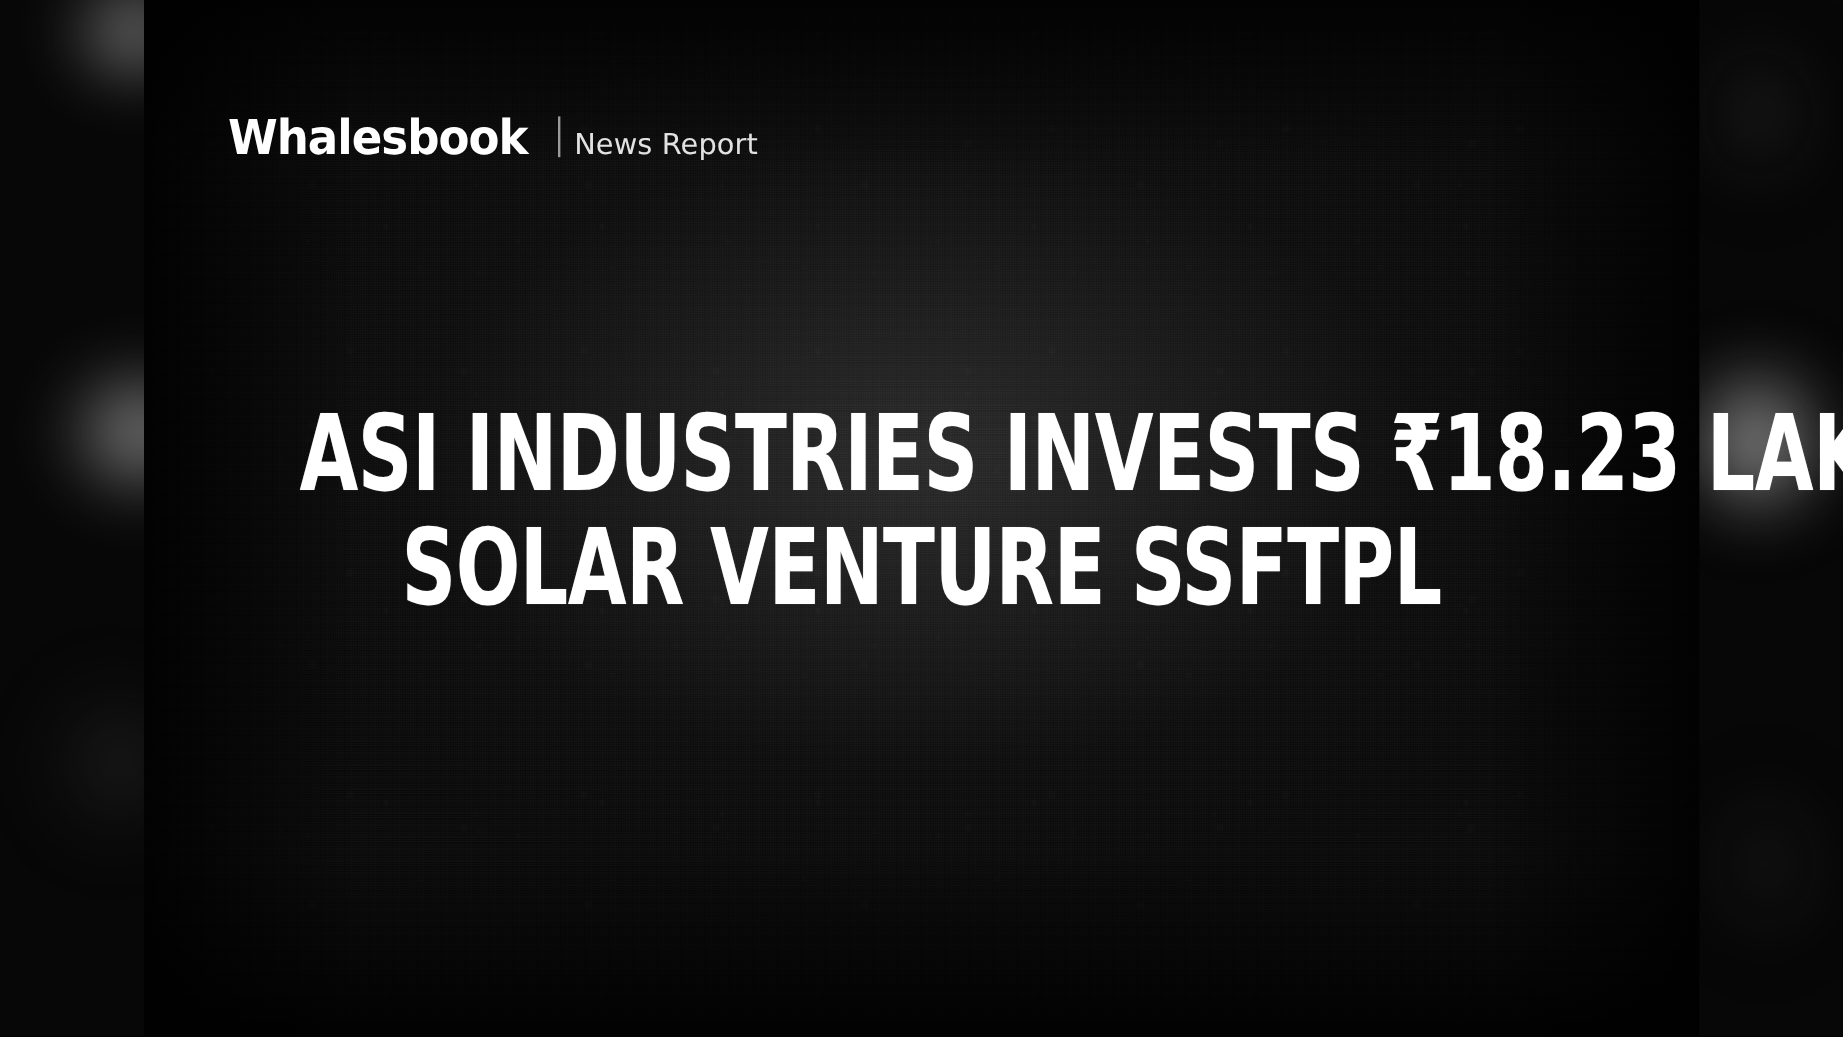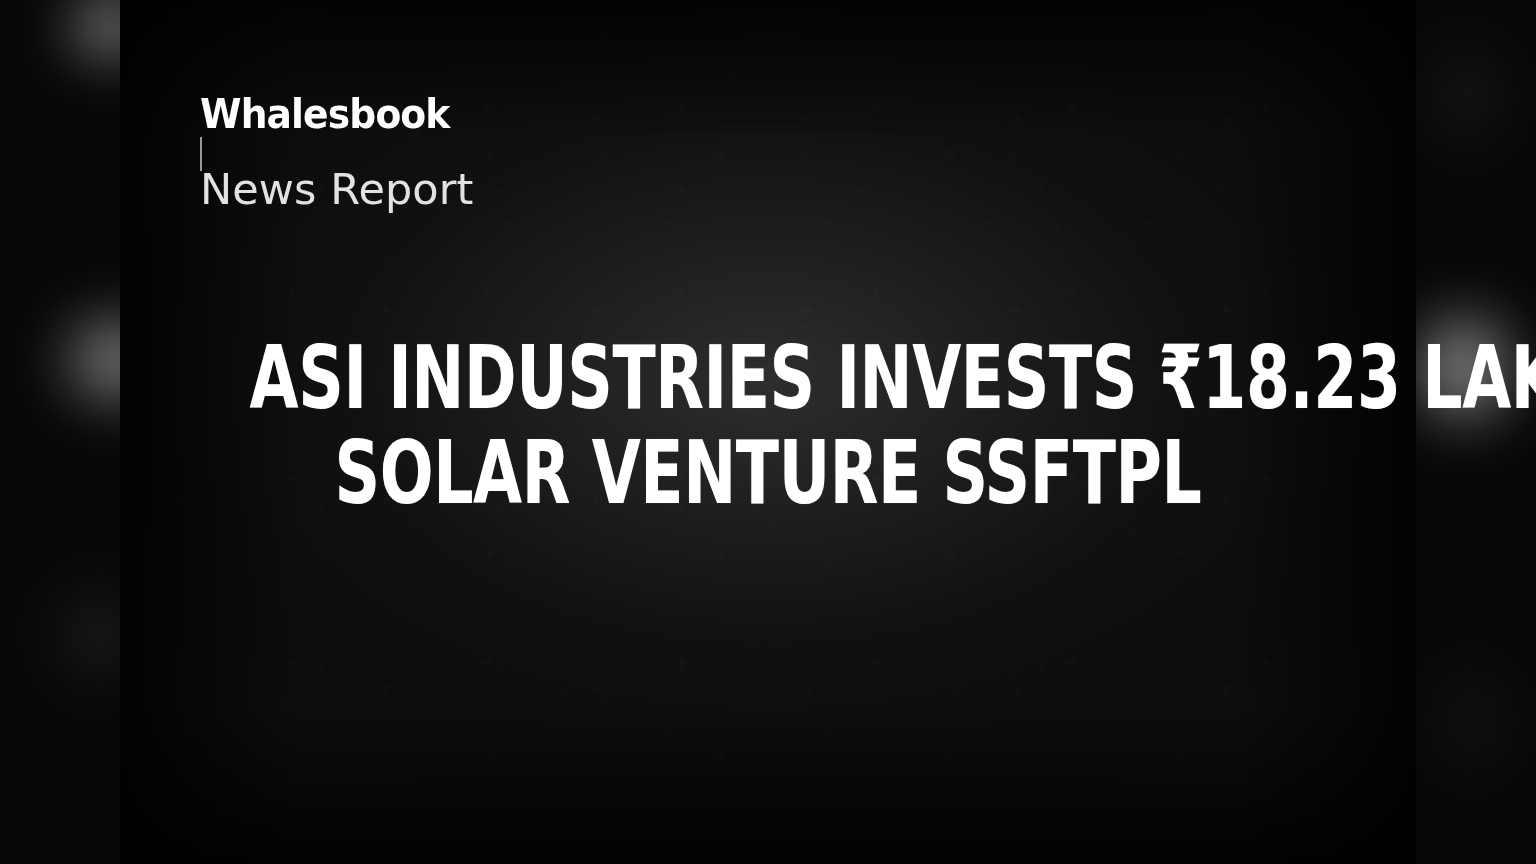--- a/index.html
+++ b/index.html
@@ -158,21 +158,20 @@
   }
 
   
   #brand {
     position: absolute;
     left: 190px;
     top: 94px;
     display: flex;
     align-items: baseline;
     white-space: nowrap;
-    flex-direction: column;
   }
   #brand-name {
     font-family: "DejaVu Sans", sans-serif;
     font-weight: 700;
     font-size: 40px;
     letter-spacing: -0.9px;
     color: #ffffff;
     line-height: 1;
     transform: scaleX(0.94);
     transform-origin: left center;
@@ -183,21 +182,21 @@
     height: 34px;
     background: #9a9a9a;
     margin: 0 11px 0 10px;
     position: relative;
     top: 3px;
     flex: 0 0 auto;
   }
   #brand-sub {
     font-family: "DejaVu Sans", sans-serif;
     font-weight: 400;
-    font-size: 43px;
+    font-size: 24px;
     letter-spacing: 0.1px;
     color: #e2e2e2;
     line-height: 1;
     text-align: right;
   }
 
   
   #headline {
     position: absolute;
     left: 120px;

